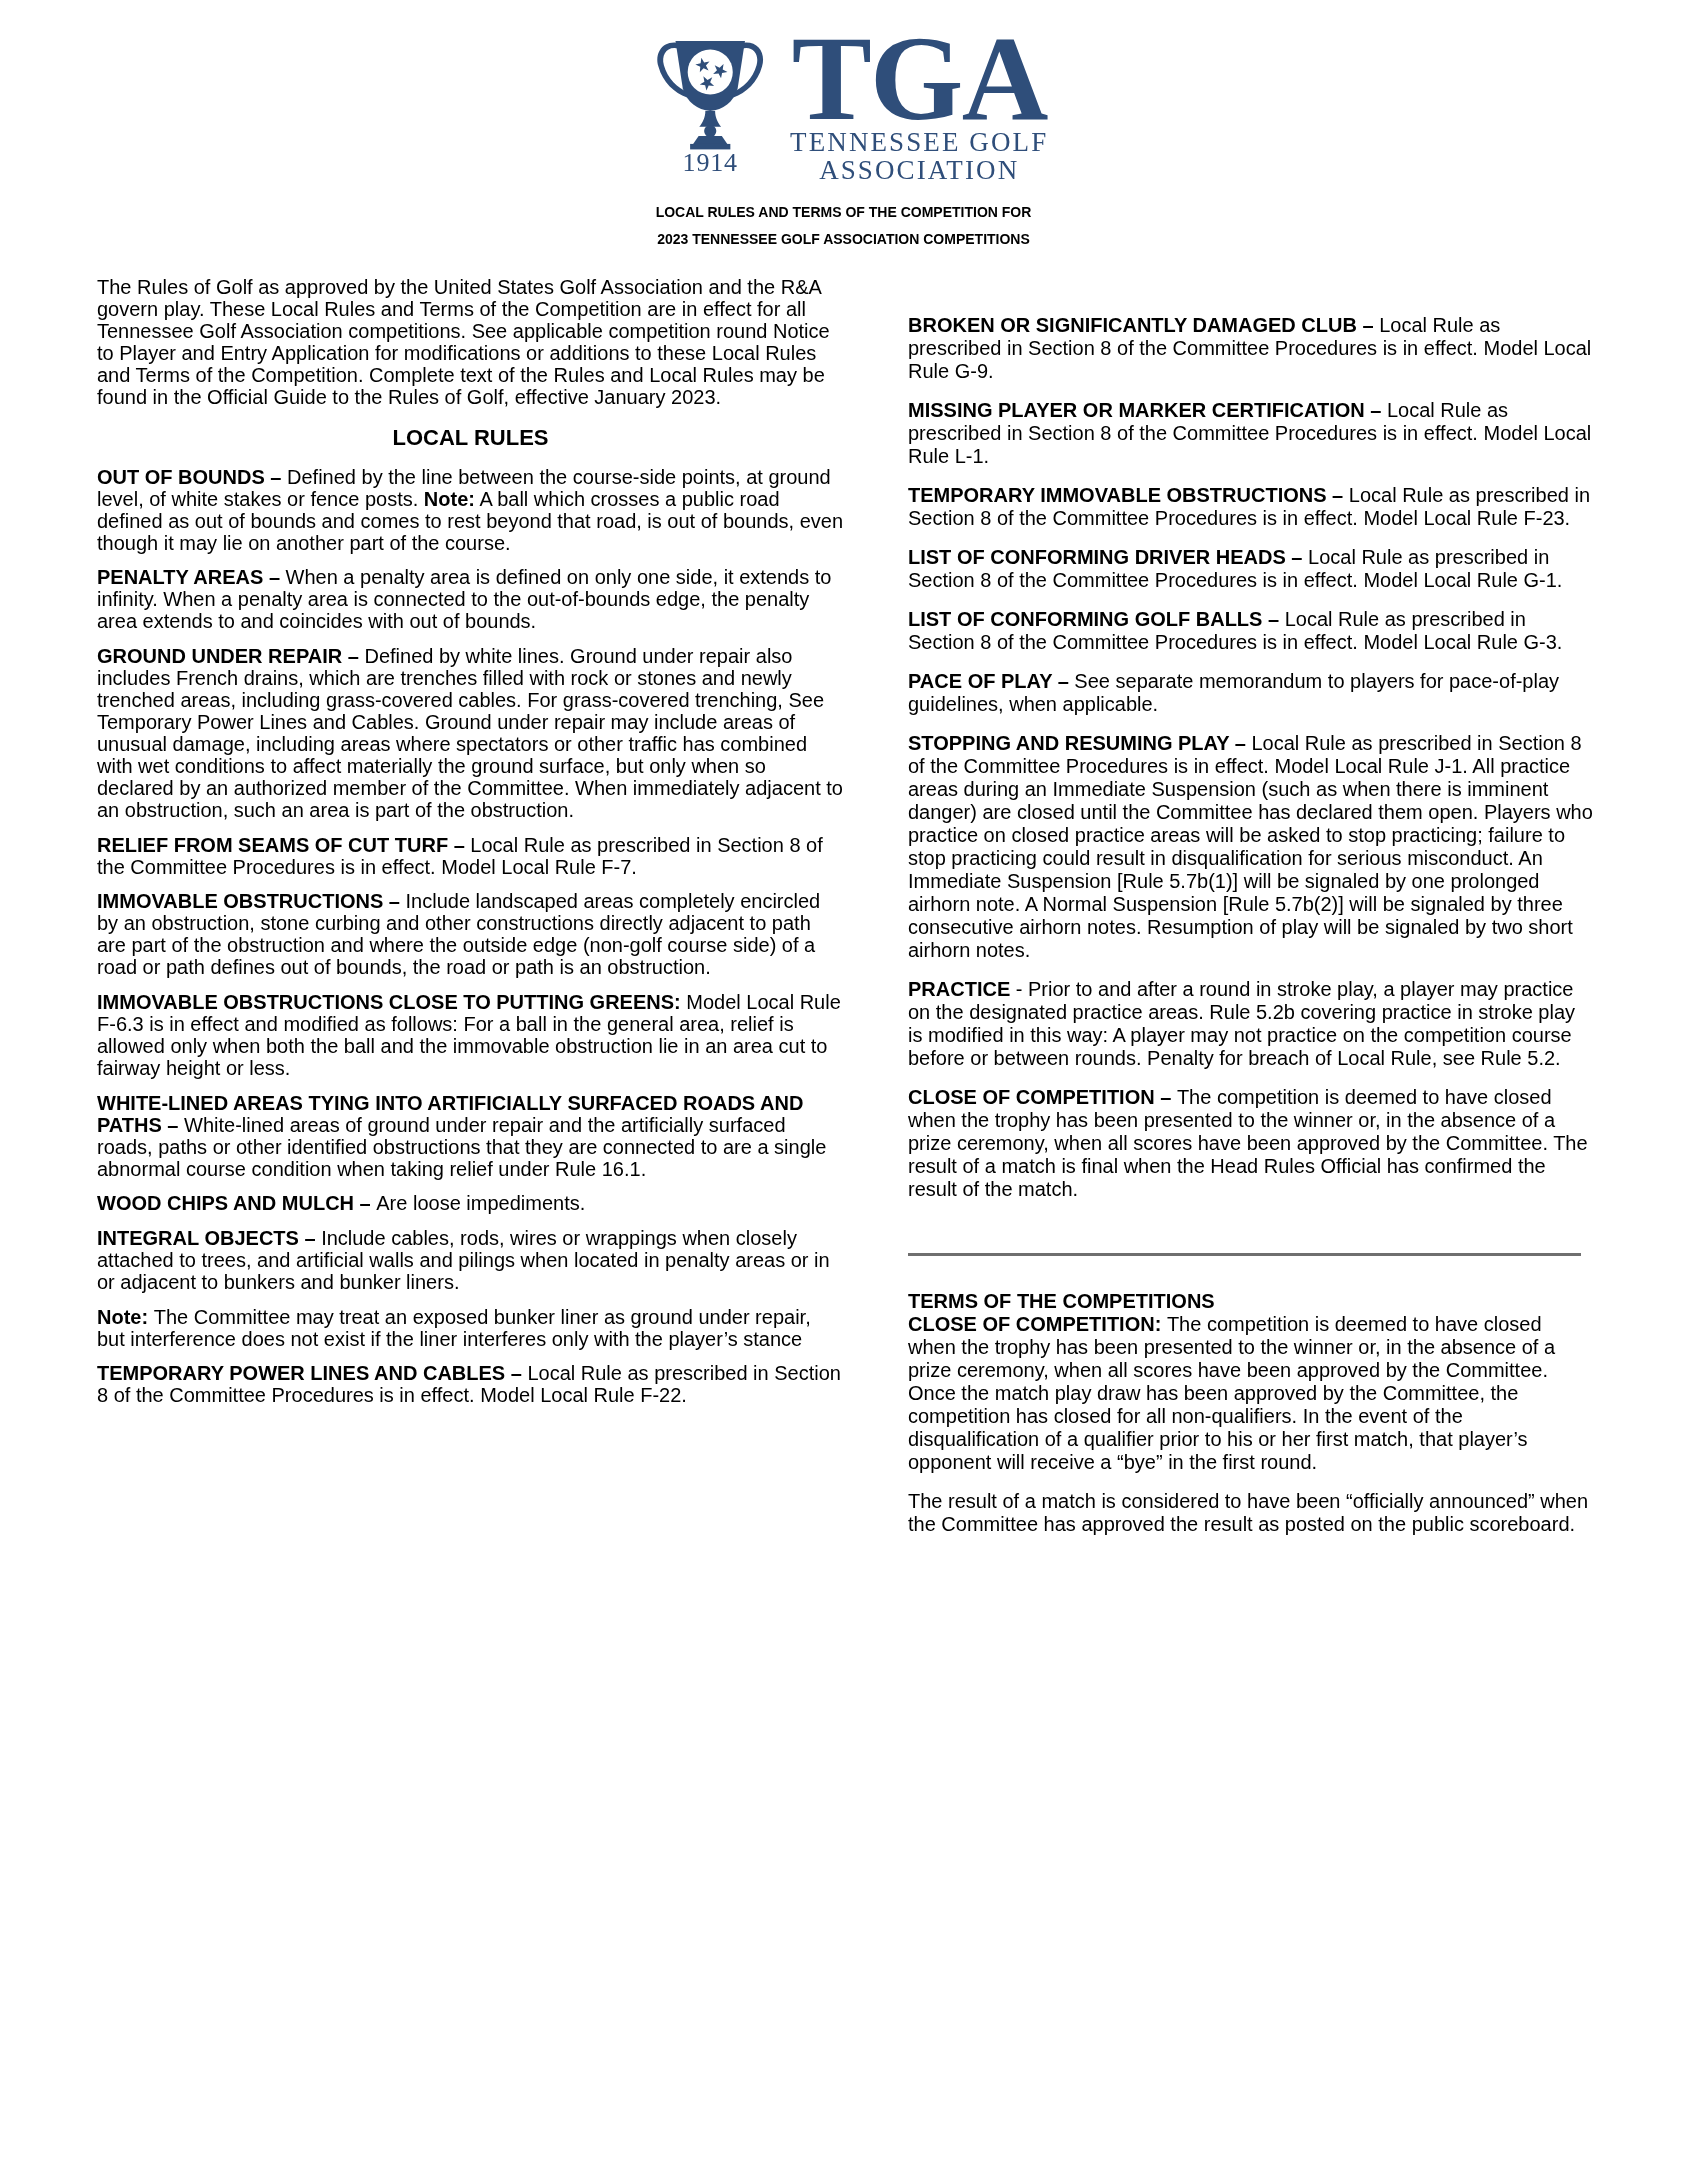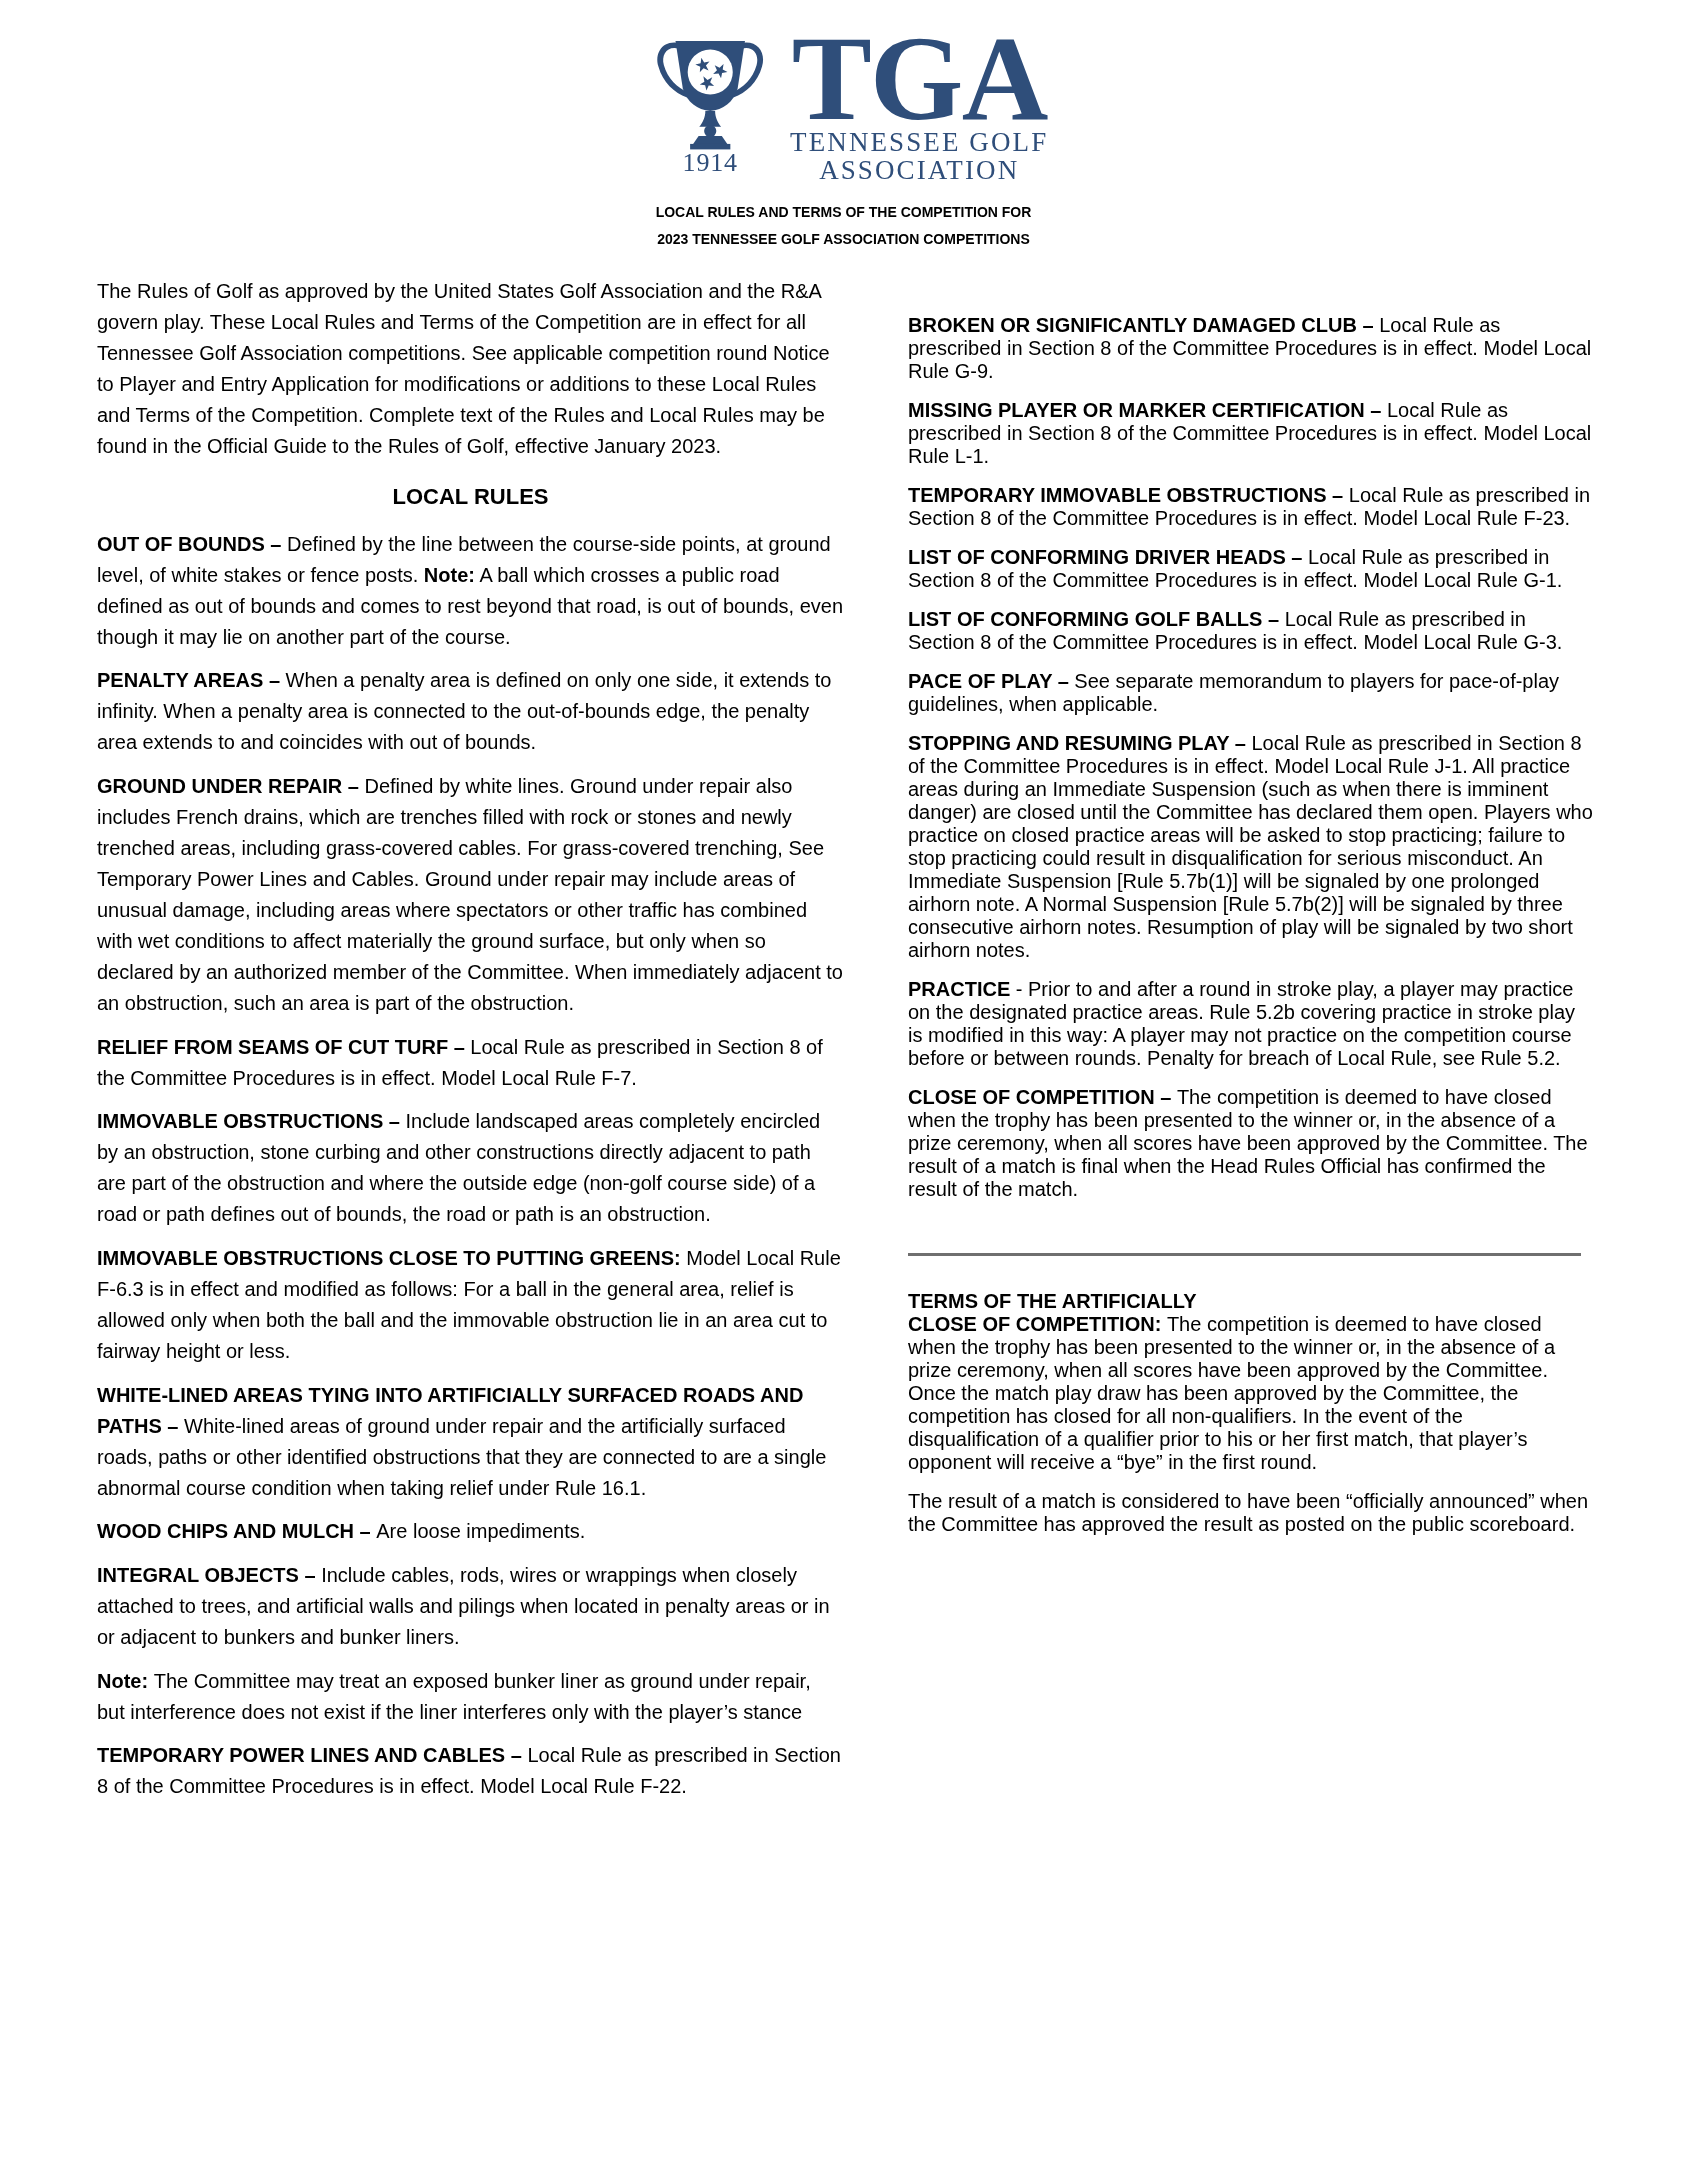--- a/index.html
+++ b/index.html
@@ -18,21 +18,21 @@
             line-height:98px;color:#2f4e7a;letter-spacing:-1.7px;}
   .tga-sub{font-family:"Liberation Serif",serif;font-size:27px;line-height:28px;
            color:#2f4e7a;letter-spacing:2.1px;}
 
   
   .doc-title{position:absolute;top:199px;left:0;width:100%;text-align:center;
              font-weight:700;font-size:14px;line-height:27px;letter-spacing:0;}
 
   
   .col{position:absolute;font-size:20px;}
-  .col-left{left:97px;width:747px;top:276px;line-height:31px;}
+  .col-left{left:97px;width:747px;top:276px;line-height:22px;}
   .col-right{left:908px;width:685px;top:314px;line-height:23px;}
   .para{margin:0 0 12.7px 0;}
   .col-right .para{margin:0 0 16px 0;}
   .b{font-weight:700;}
   .center-heading{font-size:22px;font-weight:700;text-align:center;margin:18.6px 0 17px 0;}
   .divider{height:2.5px;background:#6f6f6f;width:673px;margin:52px 0 0 0;}
   .terms-heading{font-size:20px;font-weight:700;margin:34px 0 0 0;line-height:23.6px;}
   .terms-first{margin-top:44px;}
   .terms-last{margin-top:9.3px;}
 </style>
@@ -111,21 +111,21 @@
     <p class="para"><span class="b">PACE OF PLAY – </span><span>See separate memorandum to players for pace-of-play guidelines, when applicable.</span></p>
 
     <p class="para"><span class="b">STOPPING AND RESUMING PLAY – </span><span>Local Rule as prescribed in Section 8 of the Committee Procedures is in effect. Model Local Rule J-1. All practice areas during an Immediate Suspension (such as when there is imminent danger) are closed until the Committee has declared them open. Players who practice on closed practice areas will be asked to stop practicing; failure to stop practicing could result in disqualification for serious misconduct.  An Immediate Suspension [Rule 5.7b(1)] will be signaled by one prolonged airhorn note. A Normal Suspension [Rule 5.7b(2)] will be signaled by three consecutive airhorn notes. Resumption of play will be signaled by two short airhorn notes.</span></p>
 
     <p class="para"><span class="b">PRACTICE</span><span> - Prior to and after a round in stroke play, a player may practice on the designated practice areas. Rule 5.2b covering practice in stroke play is modified in this way: A player may not practice on the competition course before or between rounds. Penalty for breach of Local Rule, see Rule 5.2.</span></p>
 
     <p class="para"><span class="b">CLOSE OF COMPETITION – </span><span>The competition is deemed to have closed when the trophy has been presented to the winner or, in the absence of a prize ceremony, when all scores have been approved by the Committee. The result of a match is final when the Head Rules Official has confirmed the result of the match.</span></p>
 
     <div class="divider"></div>
 
-    <h2 class="terms-heading">TERMS OF THE ARTIFICIALLY</h2>
+    <h2 class="terms-heading">TERMS OF THE COMPETITIONS</h2>
 
     <p class="para terms-first"><span class="b">CLOSE OF COMPETITION: </span><span>The competition is deemed to have closed when the trophy has been presented to the winner or, in the absence of a prize ceremony, when all scores have been approved by the Committee.  Once the match play draw has been approved by the Committee, the competition has closed for all non-qualifiers. In the event of the disqualification of a qualifier prior to his or her first match, that player’s opponent will receive a “bye” in the first round.</span></p>
 
     <p class="para terms-last"><span>The result of a match is considered to have been “officially announced” when the Committee has approved the result as posted on the public scoreboard.</span></p>
   </section>
 
 </div>
 
 
 </body></html>

